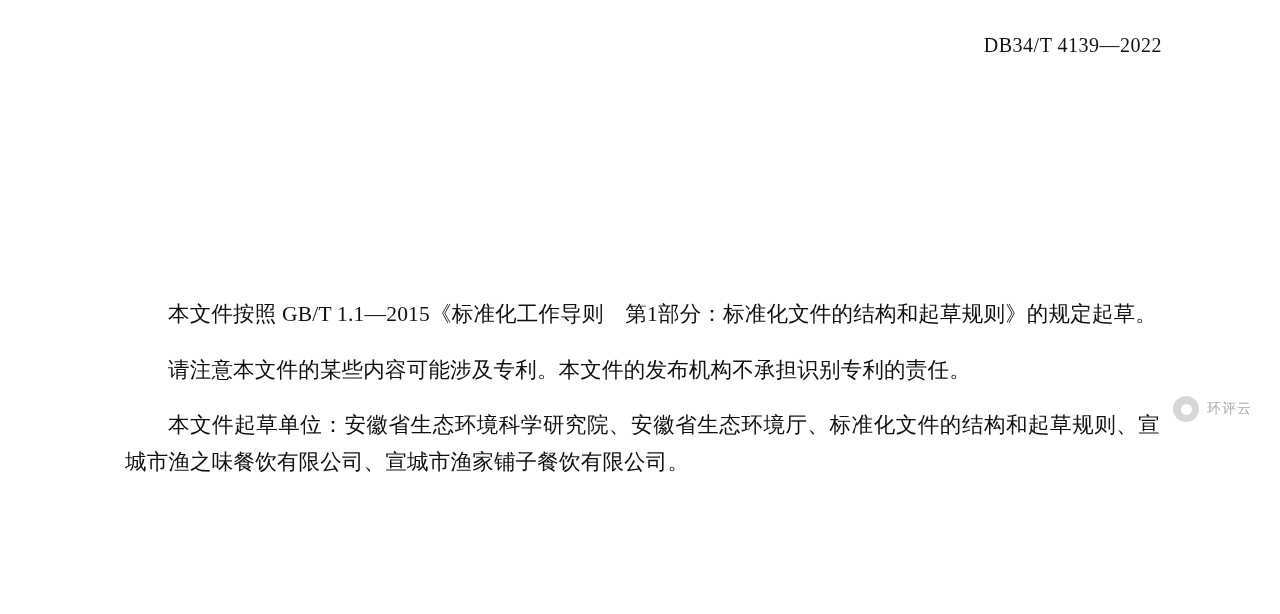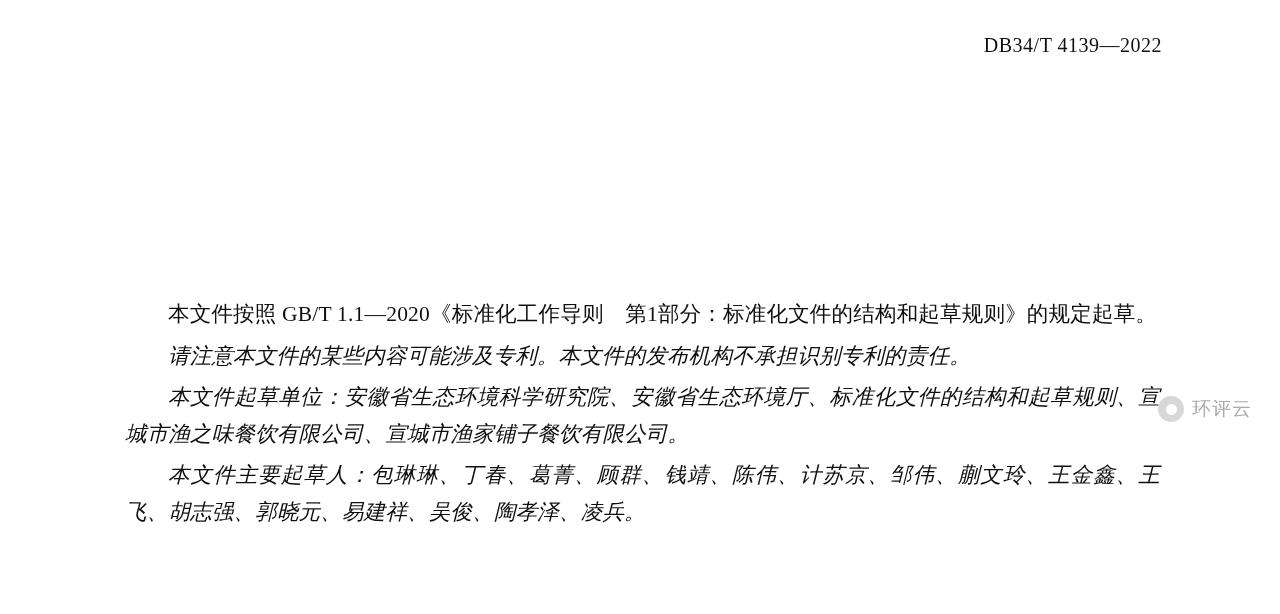--- a/index.html
+++ b/index.html
@@ -62,22 +62,21 @@
     text-align: justify;
   }
 
   .para {
     margin: 0;
     text-indent: 2em;
     letter-spacing: 0.2px;
   }
 
   .para + .para {
-    margin-top: 5px;
-    font-style: italic;
+    margin-top: 19px;
   }
 
   
   .wm {
     position: absolute;
     right: 28px;
     bottom: 20px;
     display: flex;
     align-items: center;
     gap: 8px;
@@ -98,21 +97,21 @@
     top: 50%;
     width: 11px;
     height: 11px;
     margin-left: -5.5px;
     margin-top: -5.5px;
     border-radius: 50%;
     background: #ffffff;
   }
   .wm-text {
     font-family: "DejaVu Sans", "Liberation Sans", sans-serif;
-    font-size: 19px;
+    font-size: 14px;
     color: #9b9b9b;
     letter-spacing: 1px;
     white-space: nowrap;
   }
 
   
   .scan-edge {
     position: absolute;
     inset: 0;
     pointer-events: none;
@@ -121,24 +120,23 @@
 </style>
 </head>
 <body>
 
 <div class="page">
 
   <div class="doc-header">DB34/T  4139—2022</div>
 
 
   <div class="doc-body">
-    <p class="para">本文件按照 GB/T 1.1—2020《标准化工作导则　第1部分：标准化文件的结构和起草规则》的规定起草。</p>
+    <p class="para">本文件按照 GB/T 1.1—2015《标准化工作导则　第1部分：标准化文件的结构和起草规则》的规定起草。</p>
     <p class="para">请注意本文件的某些内容可能涉及专利。本文件的发布机构不承担识别专利的责任。</p>
     <p class="para">本文件起草单位：安徽省生态环境科学研究院、安徽省生态环境厅、标准化文件的结构和起草规则、宣城市渔之味餐饮有限公司、宣城市渔家铺子餐饮有限公司。</p>
-    <p class="para">本文件主要起草人：包琳琳、丁春、葛菁、顾群、钱靖、陈伟、计苏京、邹伟、蒯文玲、王金鑫、王飞、胡志强、郭晓元、易建祥、吴俊、陶孝泽、凌兵。</p>
   </div>
 
   <div class="wm">
     <span class="wm-badge"></span>
     <span class="wm-text">环评云</span>
   </div>
 
   <div class="scan-edge"></div>
 </div>
 

